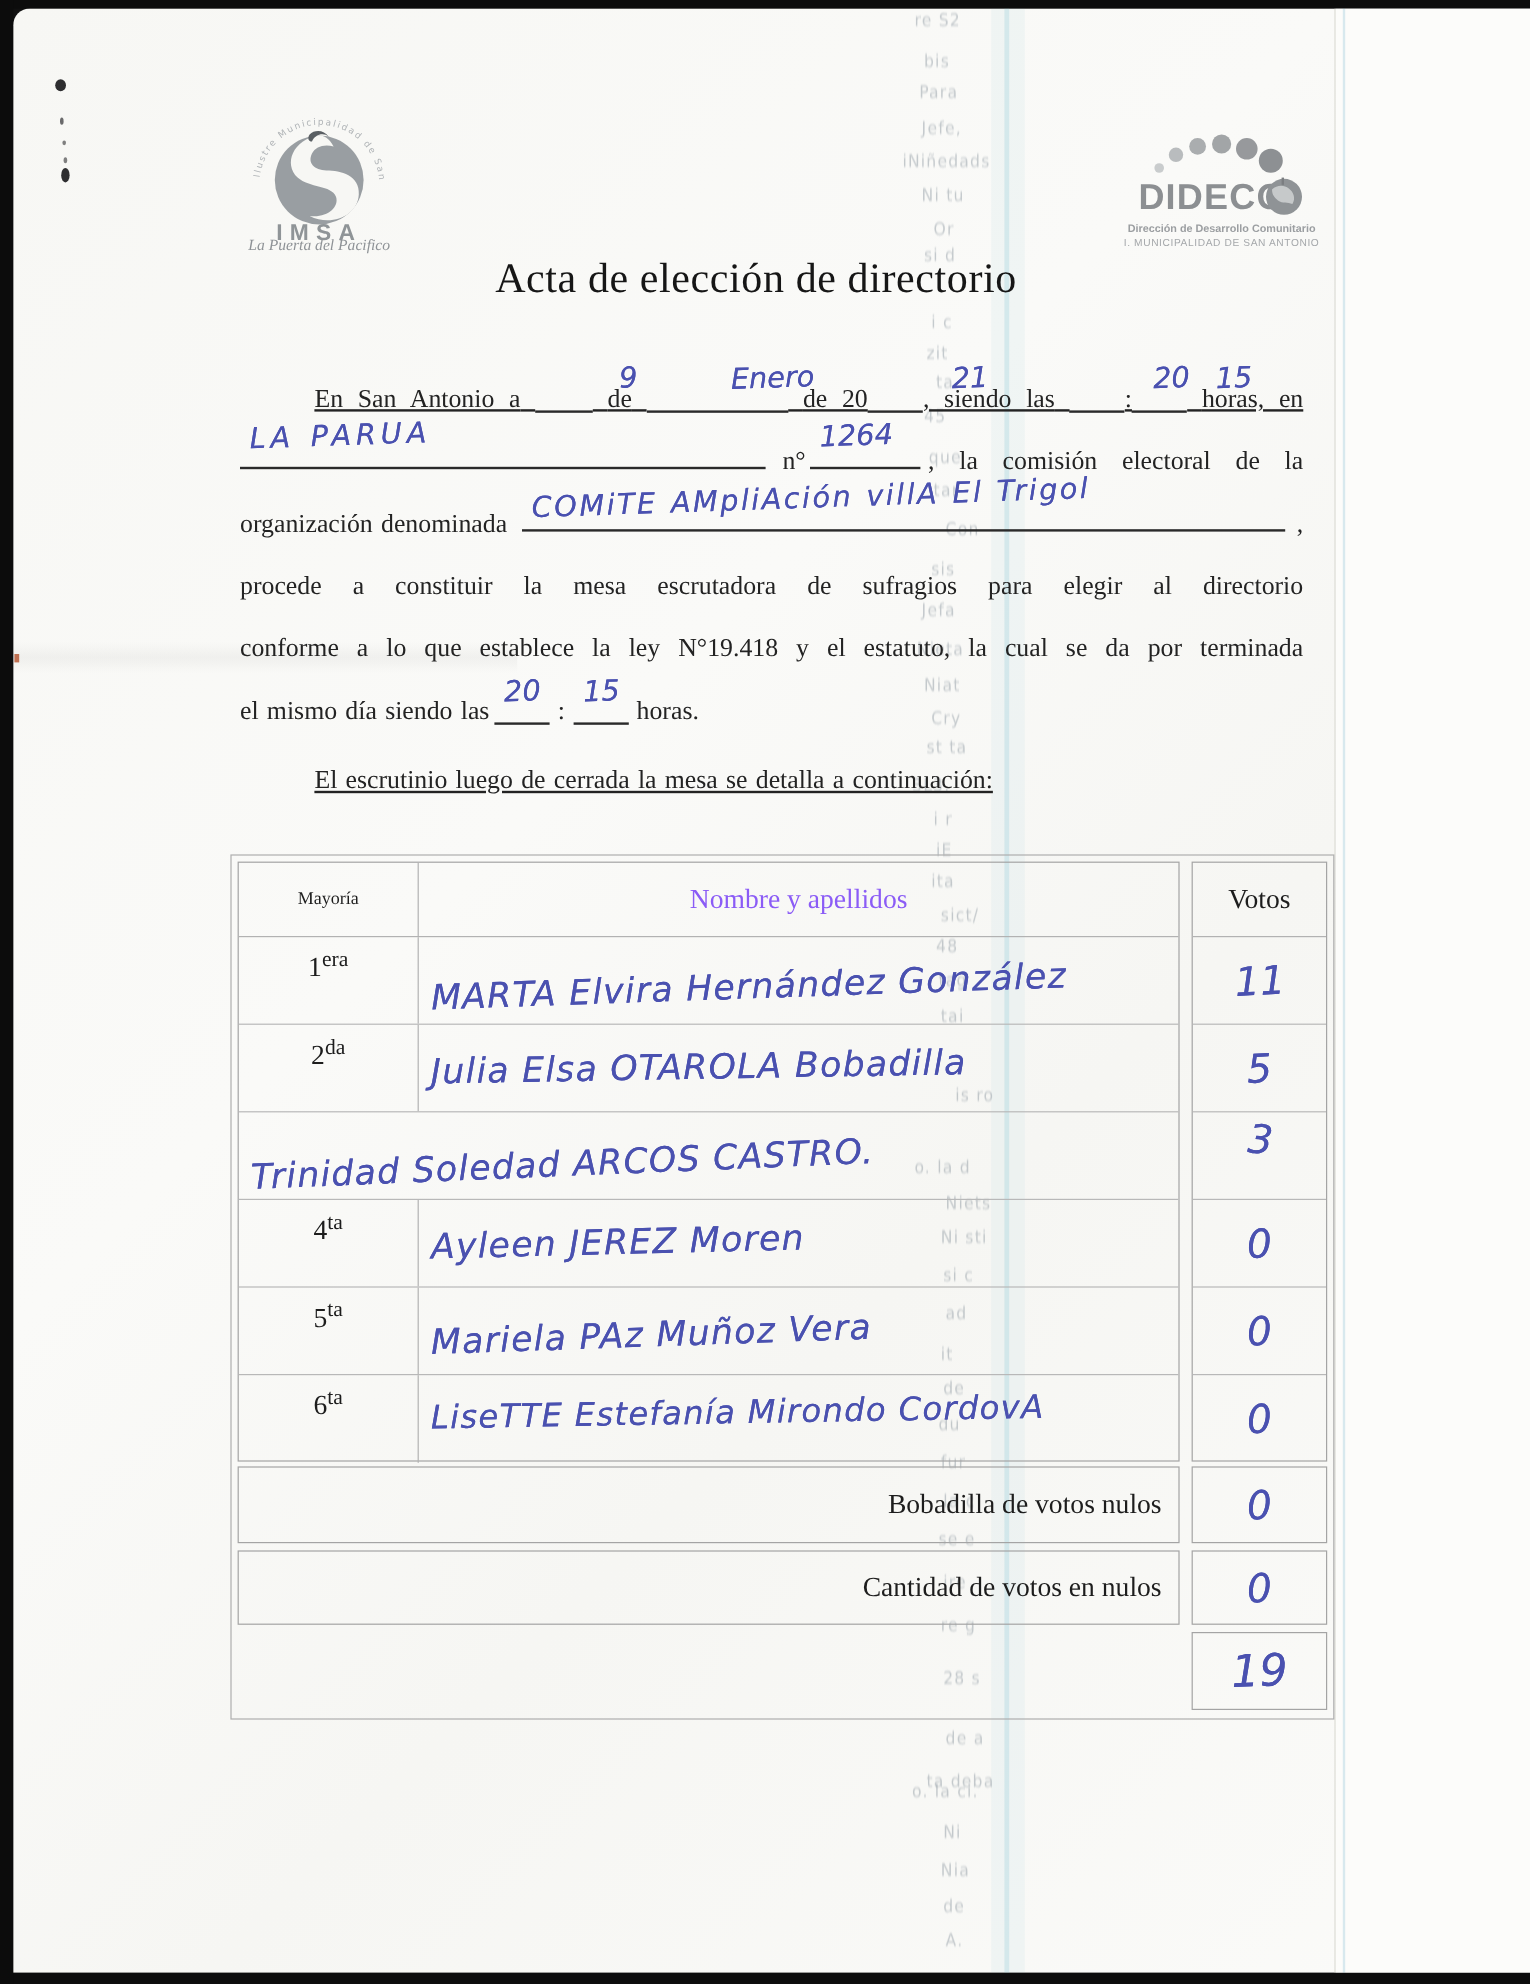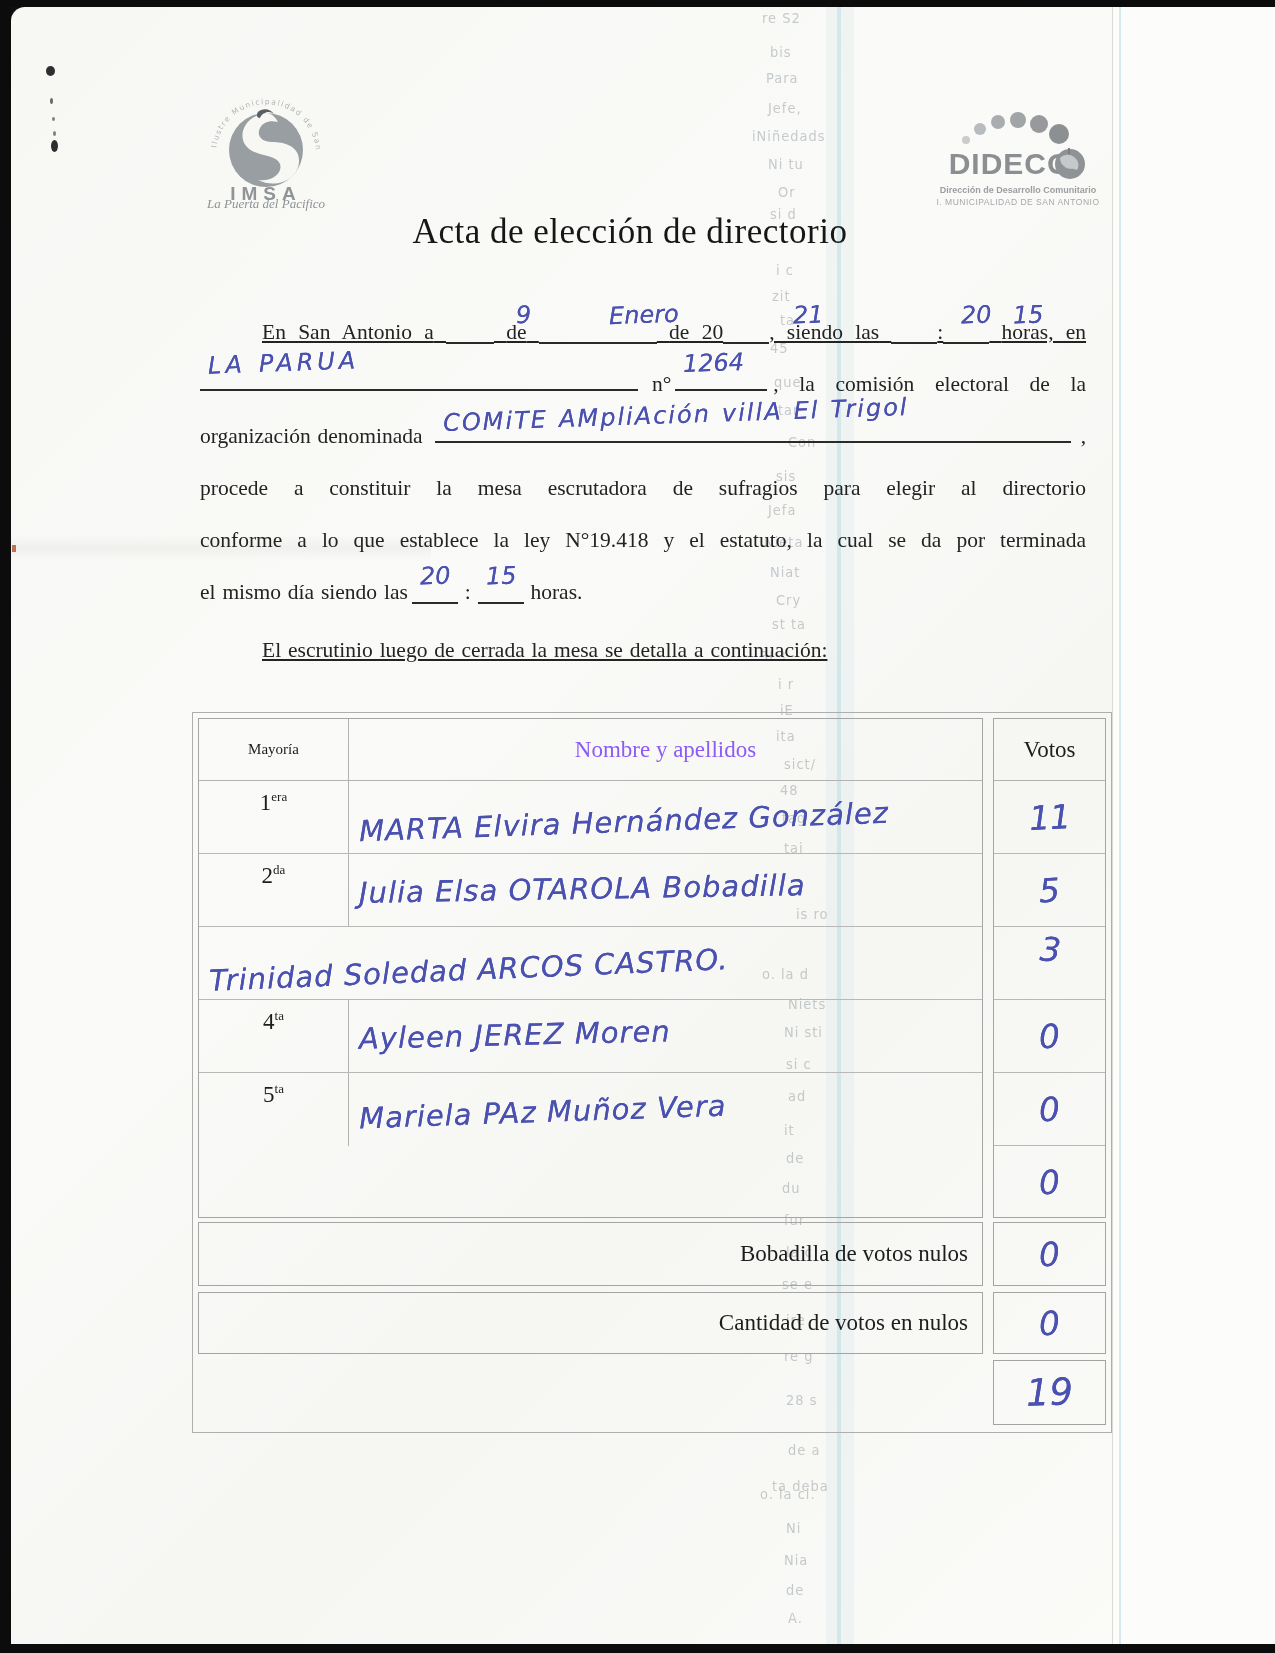--- a/index.html
+++ b/index.html
@@ -84,21 +84,21 @@
   .boxA{border:1px solid #a4a4a4;height:500px;box-sizing:border-box;}
   .sumbox{border:1px solid #a4a4a4;box-sizing:border-box;display:flex;align-items:center;}
   .b-nulos{height:64px;margin-top:4px;}
   .b-blanco{height:62px;margin-top:6px;}
   .b-total{height:65px;margin-top:6px;}
   .hrow{display:flex;height:62px;border-bottom:1px solid #b2b2b2;box-sizing:border-box;}
   .trow{display:flex;height:73px;border-bottom:1px solid #b8b8b8;box-sizing:border-box;}
   .trow:last-child{border-bottom:none;}
   .cell-may{width:150px;border-right:1px solid #b2b2b2;box-sizing:border-box;
     text-align:center;padding-top:8px;font-size:23px;color:#1d1d1d;}
-  .cell-may sup{font-size:13px;margin-top:40px;}
+  .cell-may sup{font-size:18px;margin-top:40px;}
   .cell-nom{flex:1;position:relative;overflow:visible;}
   .head-may{display:flex;align-items:center;justify-content:center;padding-top:0;font-size:15px;}
   .head-nom{flex:1;display:flex;align-items:center;justify-content:center;font-size:23px;color:#8b5cf6;}
   .vhead{height:62px;display:flex;align-items:center;justify-content:center;
     font-size:23px;color:#1d1d1d;border-bottom:1px solid #b2b2b2;box-sizing:border-box;}
   .vcell{height:73px;display:flex;align-items:center;justify-content:center;
     border-bottom:1px solid #b8b8b8;box-sizing:border-box;}
   .vcell:last-child{border-bottom:none;}
   .hwname{position:absolute;left:10px;top:20px;font-size:29px;letter-spacing:1px;}
   .row1 .hwname{transform:rotate(-2deg);top:24px;}
@@ -288,20 +288,26 @@
         <div class="cell-nom">
             <span class="hw hwname">Ayleen JEREZ Moren</span>
           </div>
       </div>
       <div class="trow row5">
         <div class="cell-may"><span>5</span><sup>ta</sup></div>
         <div class="cell-nom">
             <span class="hw hwname">Mariela PAz Muñoz Vera</span>
           </div>
       </div>
+      <div class="trow row6">
+        <div class="cell-may"><span>6</span><sup>ta</sup></div>
+        <div class="cell-nom">
+            <span class="hw hwname">LiseTTE Estefanía Mirondo CordovA</span>
+          </div>
+      </div>
     </div>
     <div class="sumbox b-nulos">
       <div class="sum-label">Bobadilla de votos nulos</div>
     </div>
     <div class="sumbox b-blanco">
       <div class="sum-label">Cantidad de votos en nulos</div>
     </div>
   </div>
 
   <div class="gut"></div>

